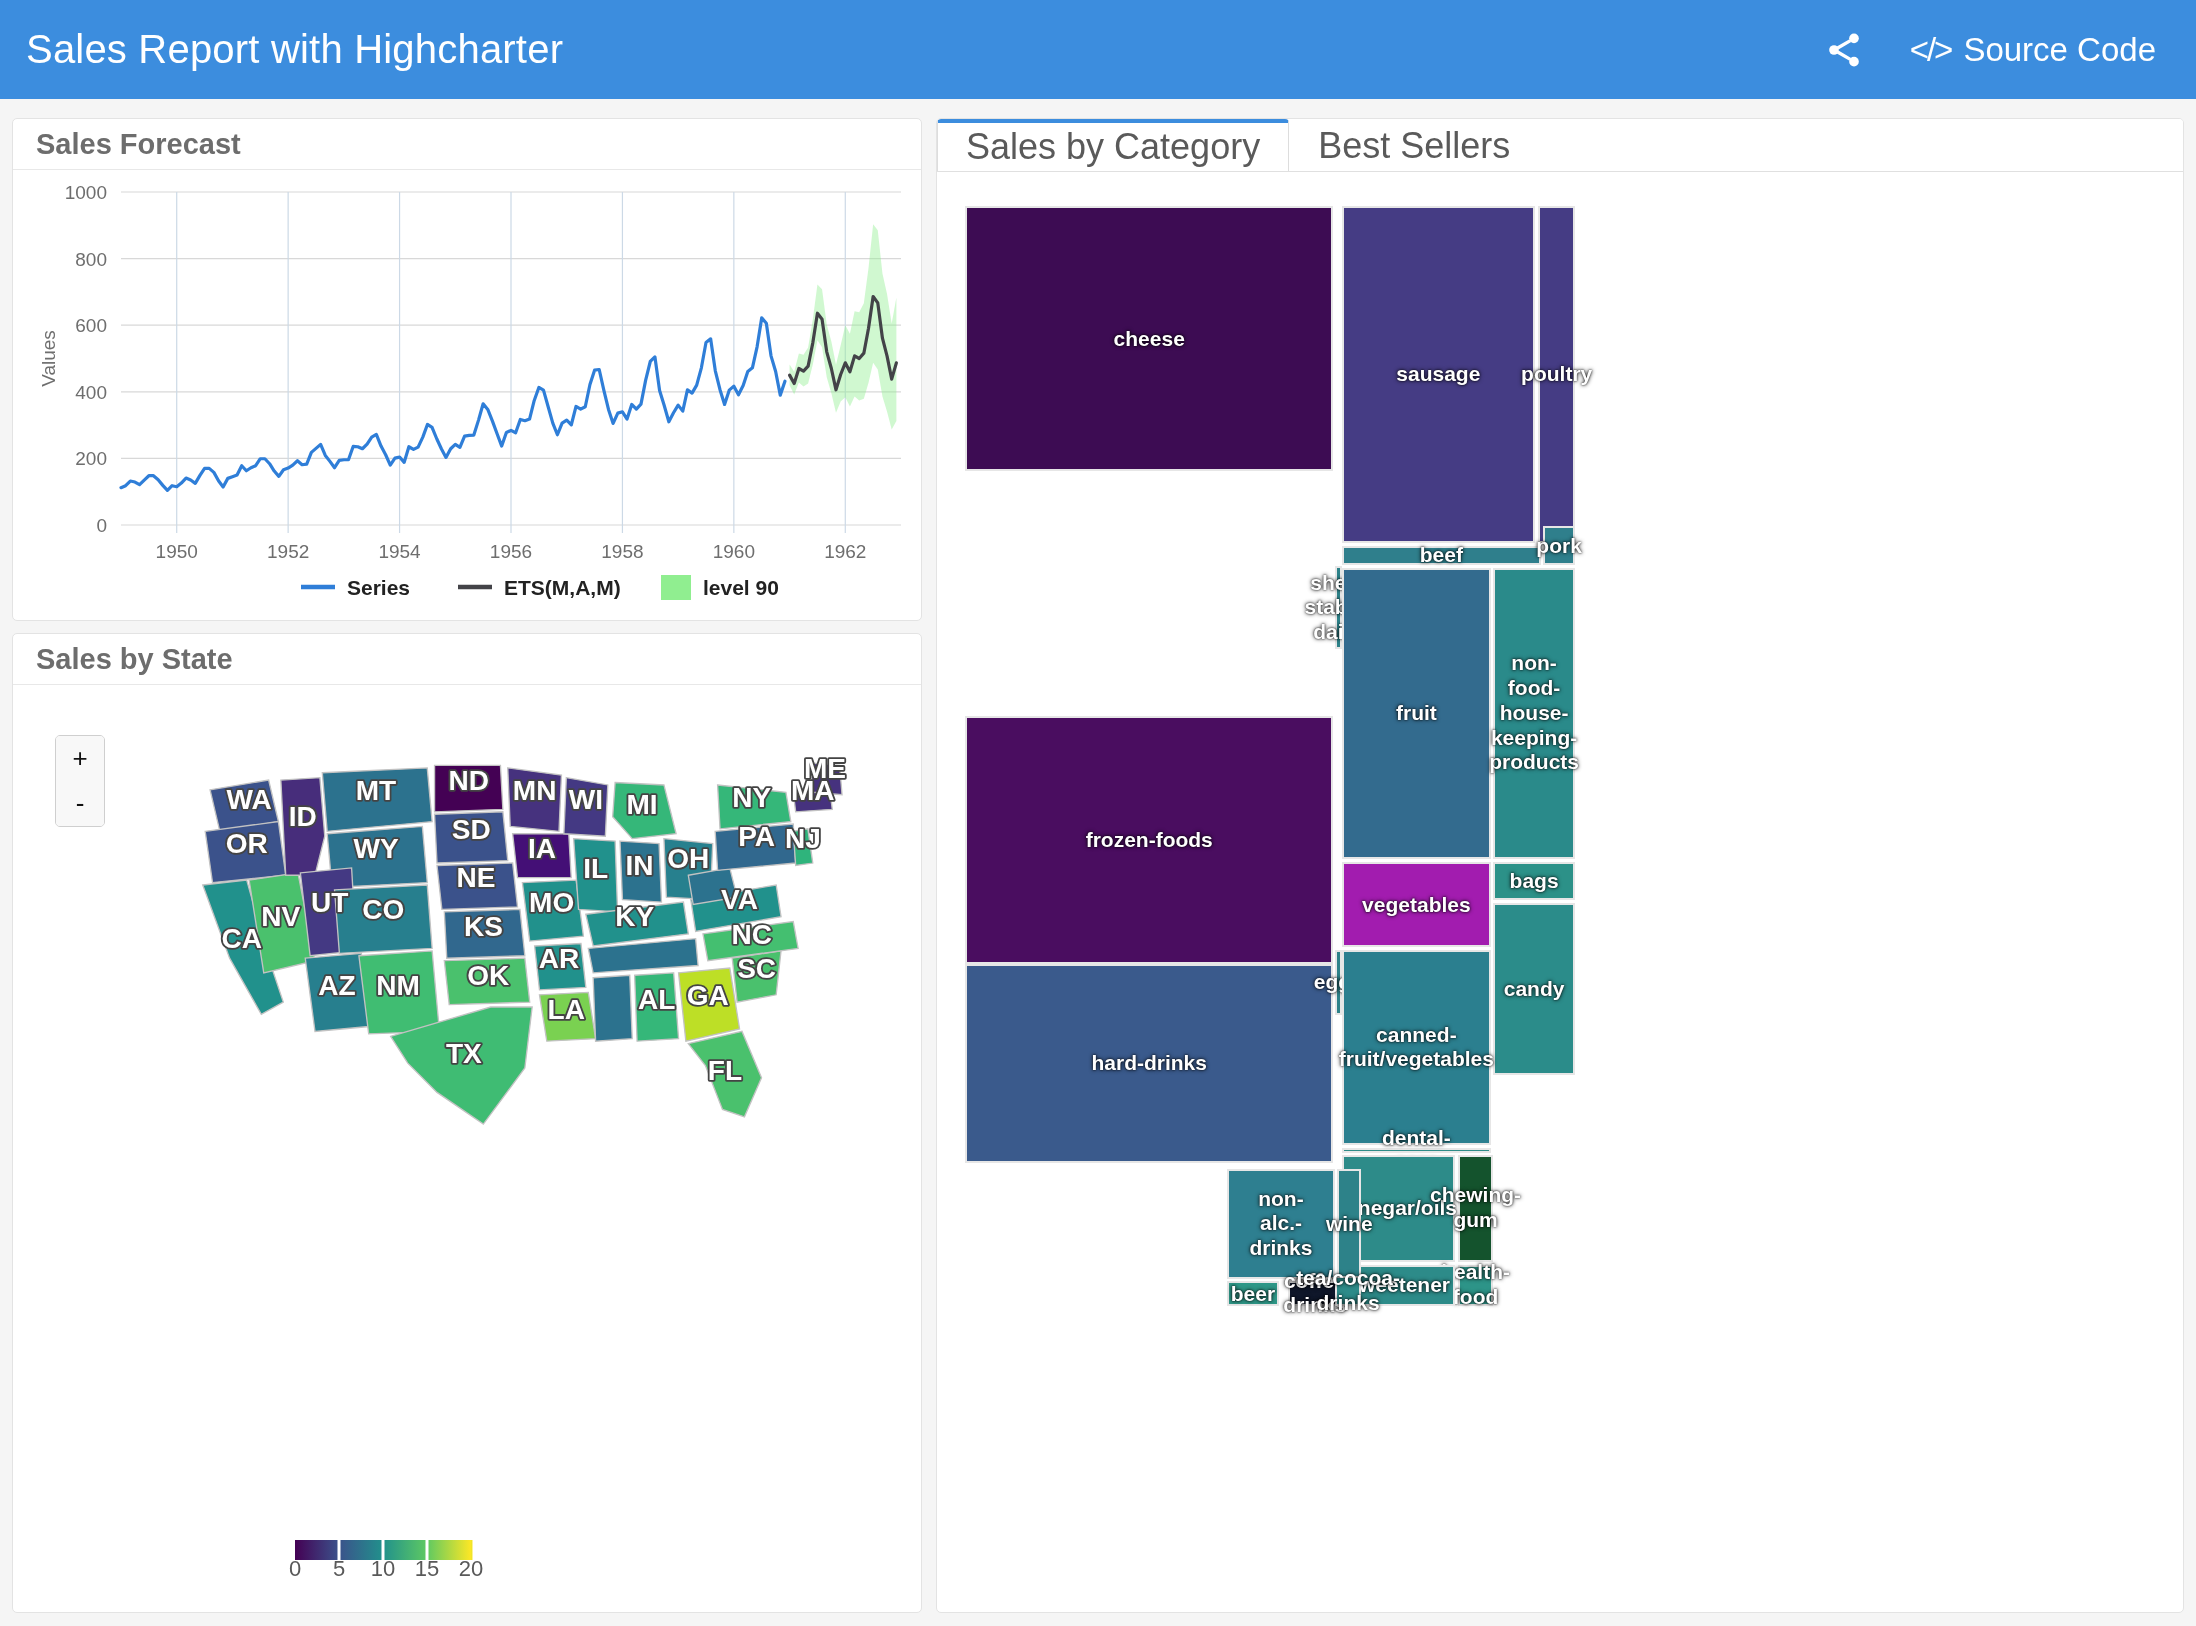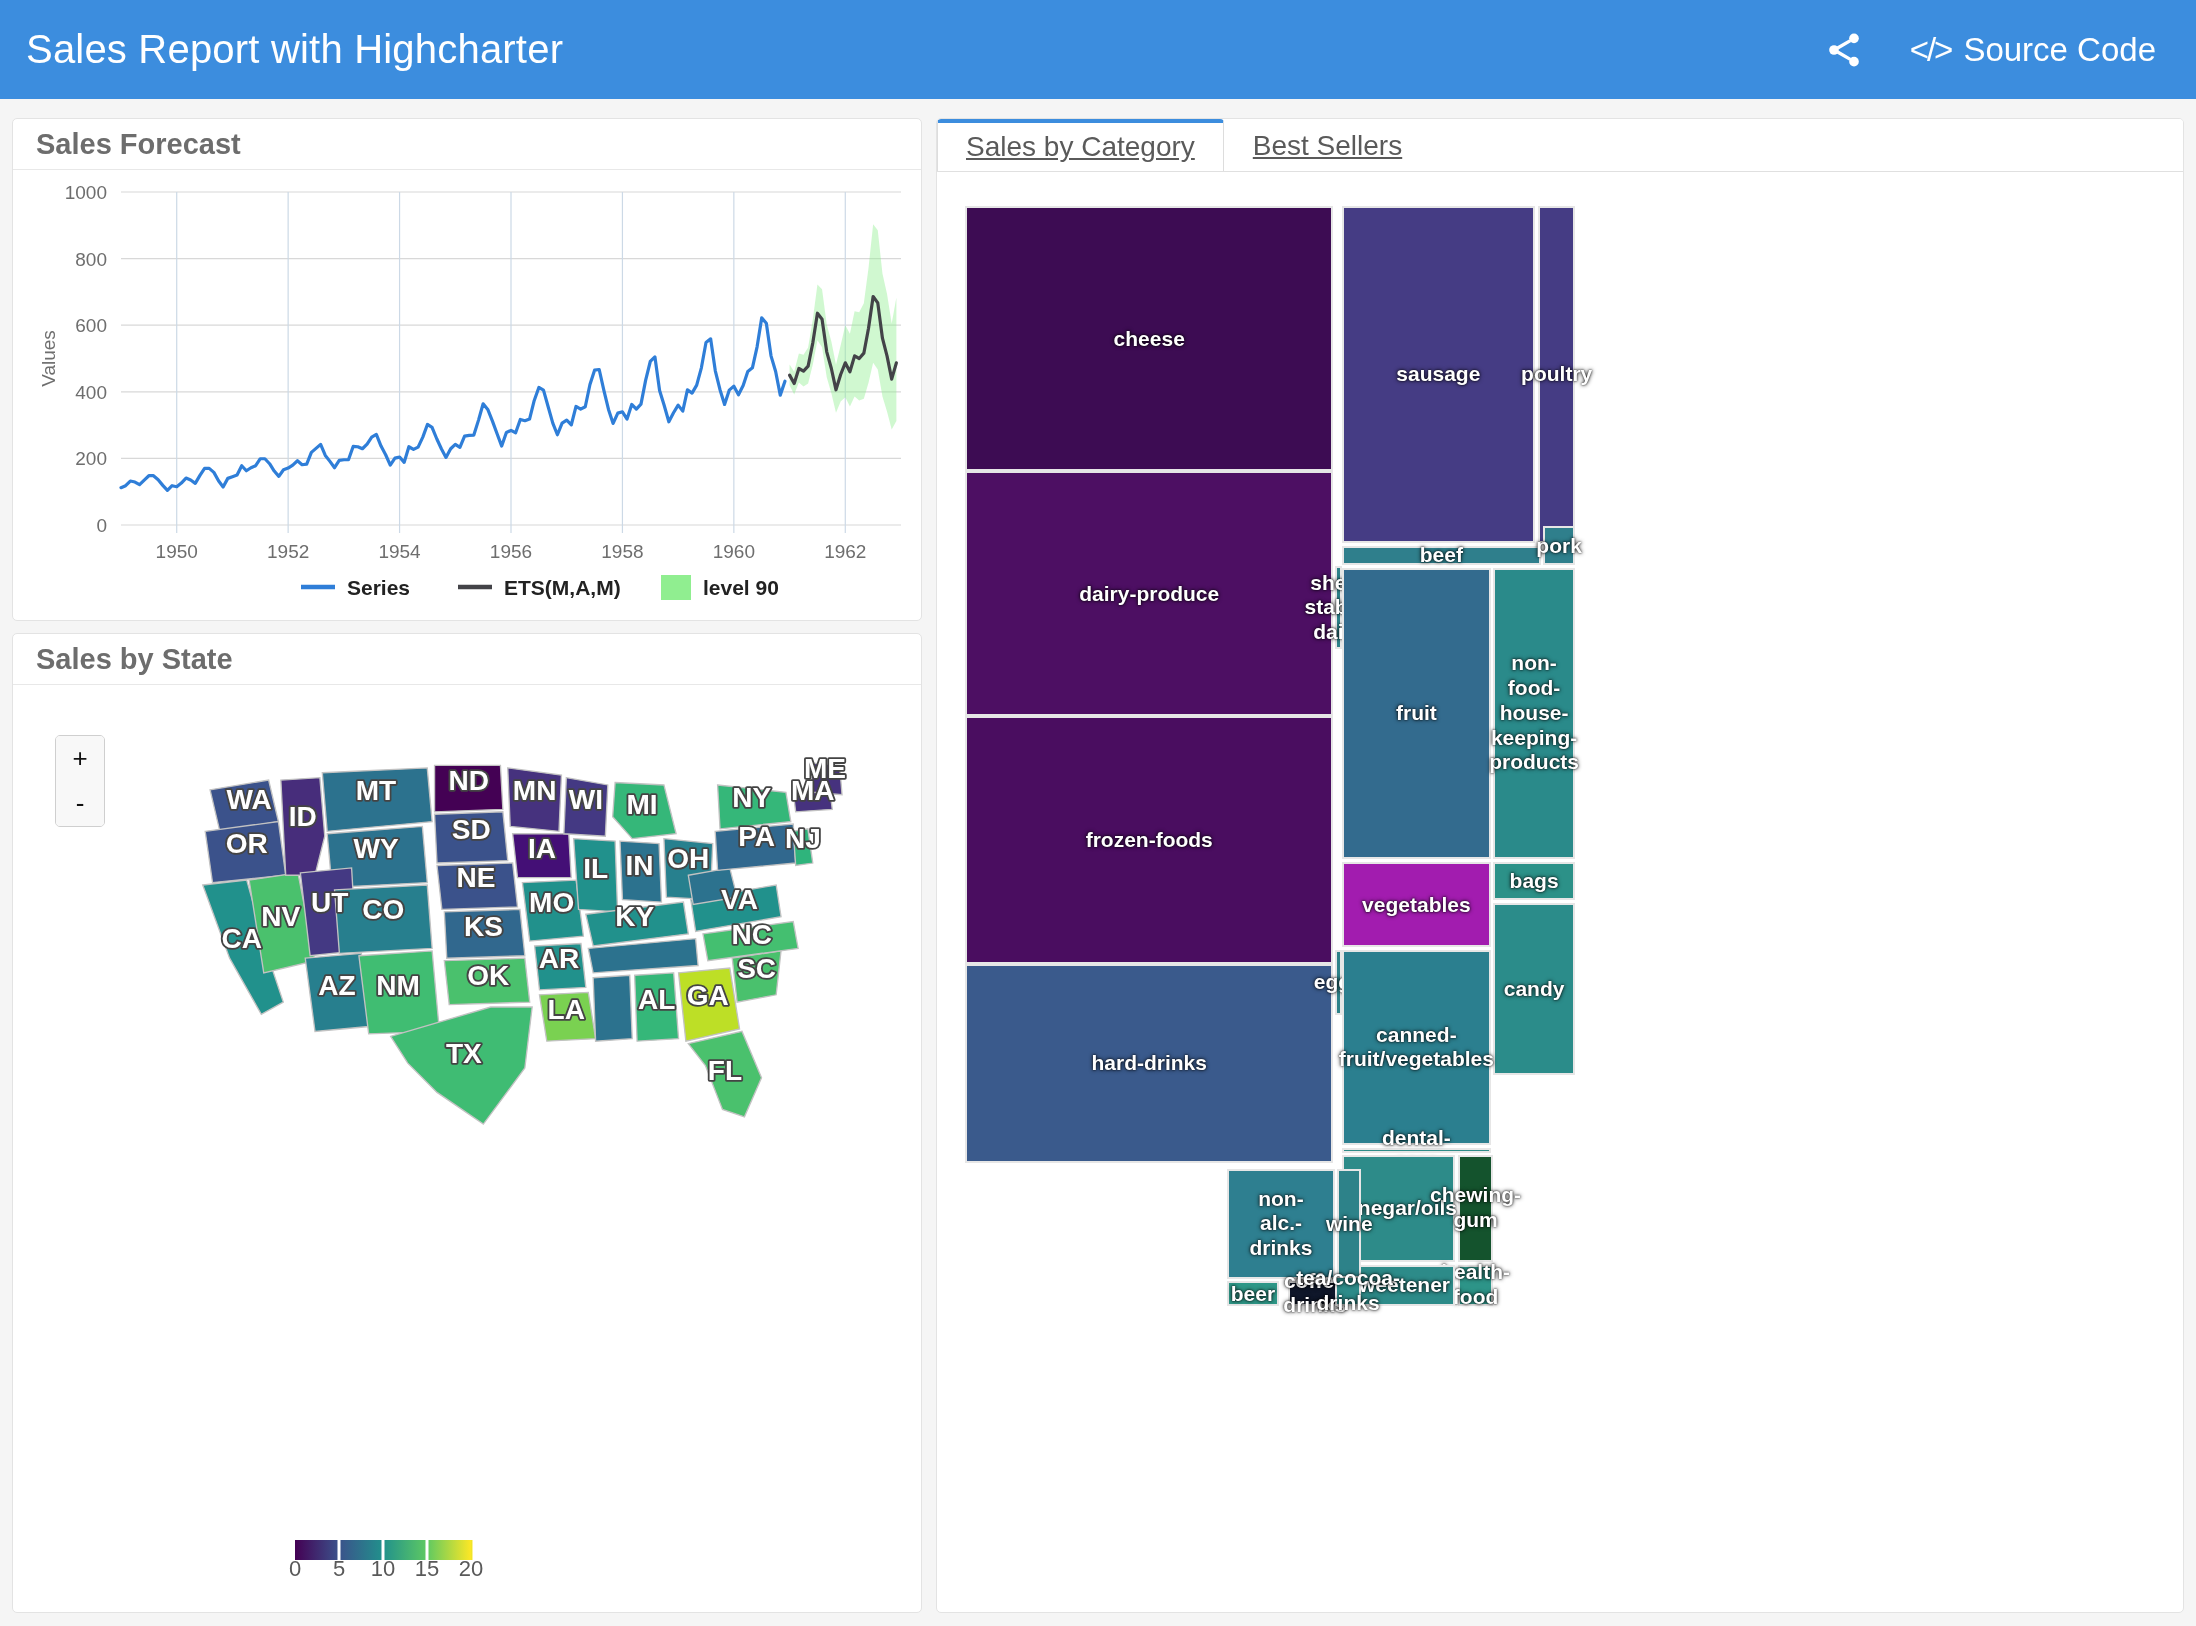--- a/index.html
+++ b/index.html
@@ -56,22 +56,22 @@
   #zoom-in-button{border-bottom:1px solid #d6d6d6;}
   .state-label{
     font-family:"Liberation Sans",sans-serif;font-size:23px;font-weight:bold;
     fill:#fff;paint-order:stroke;stroke:#444;stroke-width:3px;stroke-linejoin:round;
   }
   .legend-tick{fill:#595959;font-size:22px;font-family:"Liberation Sans",sans-serif;}
 
   
   #tabs{display:flex;height:53px;box-sizing:border-box;border-bottom:1px solid #e0e0e0;background:#fff;}
   .tab{
-    display:flex;align-items:center;padding:4px 28px;font-size:28px;color:#5a5a5a;cursor:pointer;
-    border:1px solid transparent;border-bottom:none;box-sizing:border-box;background:transparent;text-decoration:underline;
+    display:flex;align-items:center;padding:4px 28px;font-size:36px;color:#5a5a5a;cursor:pointer;
+    border:1px solid transparent;border-bottom:none;box-sizing:border-box;background:transparent;
   }
   .tab.active{border-color:#ddd;border-top:4px solid #3c8dde;background:#fff;
     position:relative;top:0;border-radius:4px 4px 0 0;}
 
   
   #treemap-wrap{position:relative;width:100%;height:1425px;background:#fff;}
   #treemap{position:absolute;left:28px;top:34px;width:1220px;height:1375px;}
   .tile{position:absolute;box-sizing:border-box;border:2px solid #e6e6e6;overflow:visible;text-decoration:underline;}
   .tile span{
     position:absolute;left:50%;top:50%;transform:translate(-50%,-50%);
@@ -281,23 +281,20 @@
 <div class="card" id="card-category">
   <div id="tabs">
     <div class="tab active">Sales by Category</div>
     <div class="tab">Best Sellers</div>
   </div>
   <div id="treemap-wrap">
     <div id="treemap">
         <div class="tile" style="left: 0px; top: 0px; width: 368.44px; height: 265.375px; background: rgb(61, 12, 83);">
           <span>cheese</span>
         </div>
-        <div class="tile" style="left: 0px; top: 265.375px; width: 368.44px; height: 244.75px; background: rgb(77, 15, 99);">
-          <span>dairy-produce</span>
-        </div>
         <div class="tile" style="left: 0px; top: 510.125px; width: 368.44px; height: 247.5px; background: rgb(74, 13, 96);">
           <span>frozen-foods</span>
         </div>
         <div class="tile" style="left: 0px; top: 757.625px; width: 368.44px; height: 199.375px; background: rgb(58, 90, 140);">
           <span>hard-drinks</span>
         </div>
         <div class="tile" style="left: 376.98px; top: 0px; width: 192.76px; height: 336.875px; background: rgb(69, 60, 132);">
           <span>sausage</span>
         </div>
         <div class="tile" style="left: 573.4px; top: 0px; width: 36.6px; height: 336.875px; background: rgb(69, 60, 132);">

